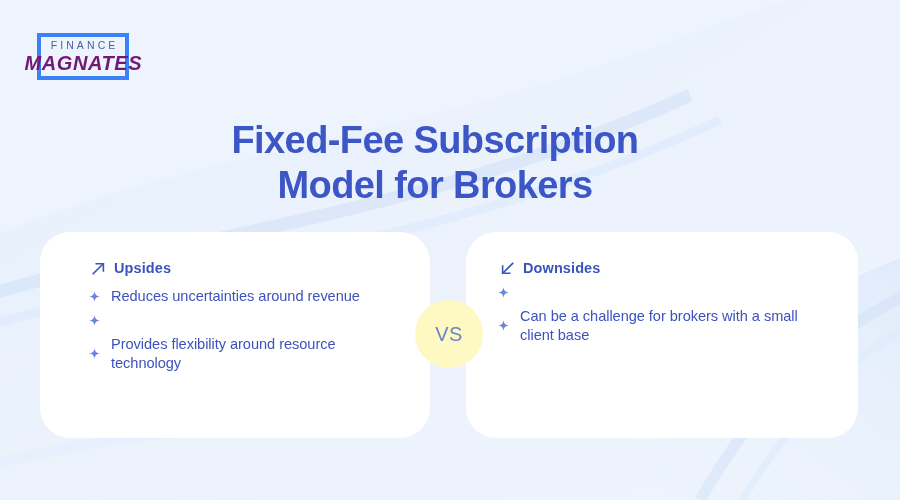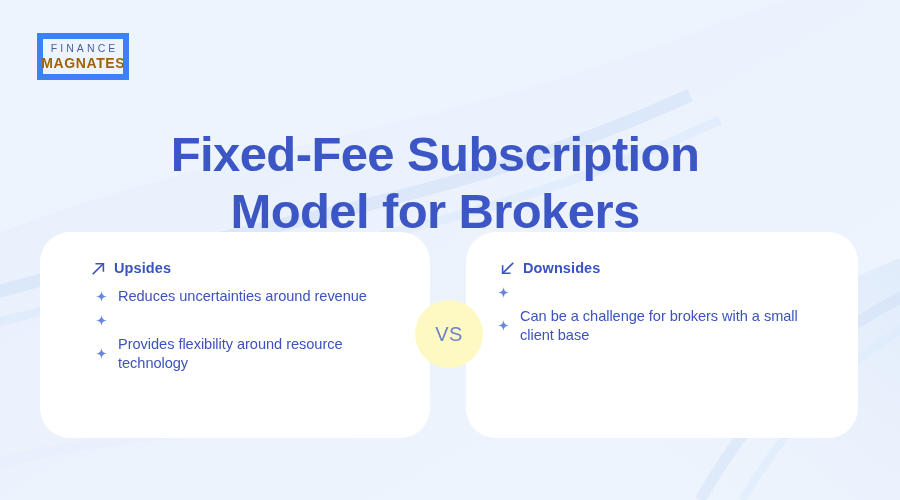--- a/index.html
+++ b/index.html
@@ -31,55 +31,56 @@
     pointer-events: none;
   }
 
   
   #logo {
     position: absolute;
     left: 37px;
     top: 33px;
     width: 92px;
     height: 47px;
-    border: 6px solid #3b82f6;
+    border: 4px solid #3b82f6;
     box-sizing: border-box;
     display: flex;
     flex-direction: column;
     align-items: center;
     justify-content: center;
     background: transparent;
   }
   #logo .l1 {
     font-size: 10.5px;
     letter-spacing: 3.1px;
     color: #4a5f9e;
     font-weight: 400;
     line-height: 1;
     margin-bottom: 3px;
     text-indent: 3.1px;
   }
   #logo .l2 {
-    font-size: 14px;
+    font-size: 20px;
     letter-spacing: 0.6px;
-    color: #a16207;
+    color: #701a75;
     font-weight: 700;
     line-height: 1;
     text-indent: 0.6px;
+    font-style: italic;
   }
 
   
   #title {
     position: absolute;
     left: 0;
     top: 93px;
     width: 870px;
     text-align: center;
     color: #3c56c6;
-    font-size: 49px;
+    font-size: 38px;
     font-weight: 700;
     line-height: 1.17;
     letter-spacing: -0.6px;
   }
   #title .tline { display: block; }
 
   
   .card {
     position: absolute;
     top: 232px;
@@ -110,21 +111,21 @@
     line-height: 15px;
     flex: 0 0 15px;
   }
   .head-arrow svg { display: block; }
 
   .bullets {
     list-style: none;
     margin: 0;
     padding: 11px 0 0 0;
   }
-  #card-upsides   .bullets { padding-left: 38px; padding-right: 34px; margin-left: 7px; }
+  #card-upsides   .bullets { padding-left: 38px; padding-right: 34px; }
   #card-downsides .bullets { padding-left: 32px; padding-right: 28px; }
 
   .bullet {
     display: flex;
     align-items: center;
     gap: 11px;
     margin-bottom: 9px;
   }
   .bullet:last-child { margin-bottom: 0; }
 

